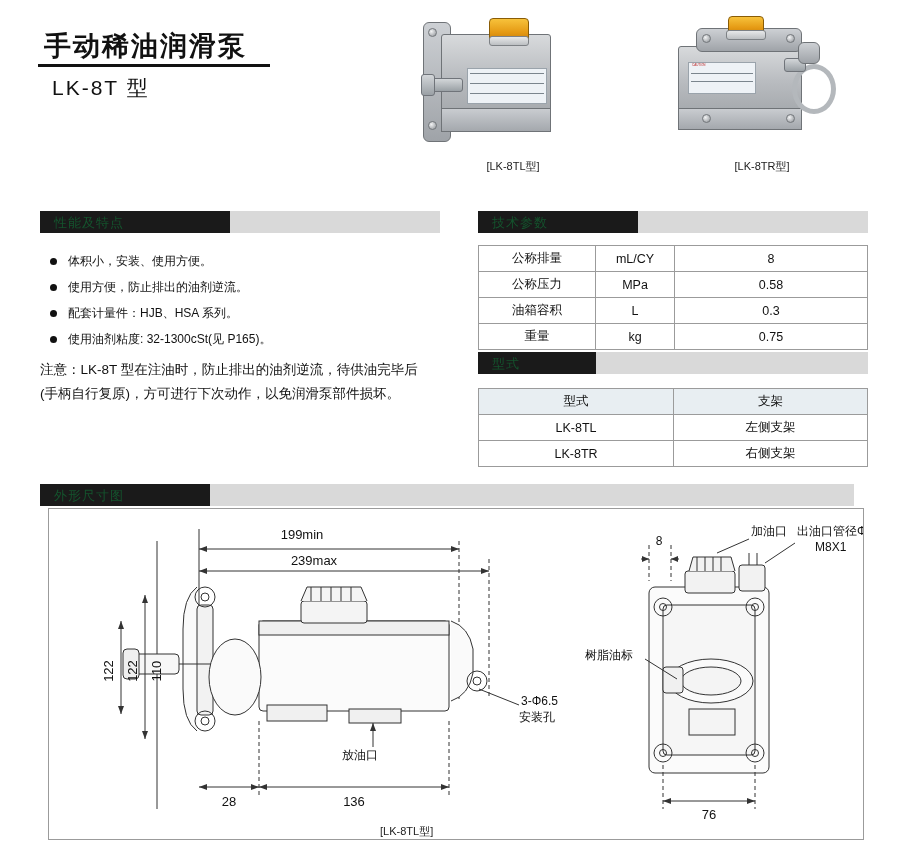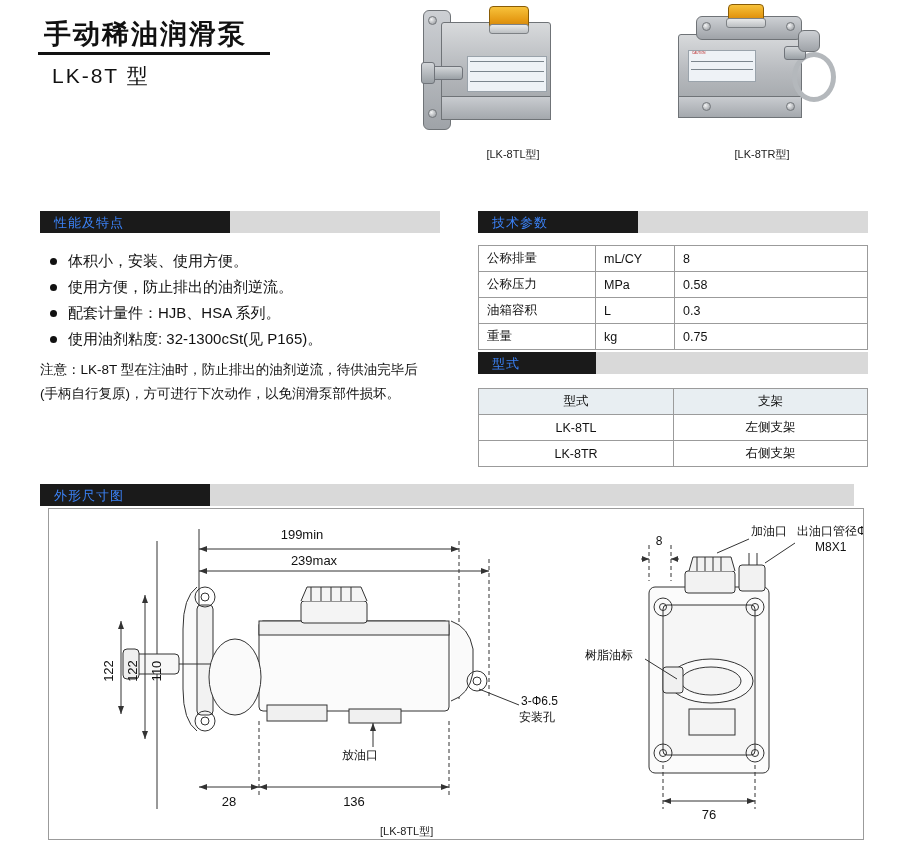--- a/index.html
+++ b/index.html
@@ -12,21 +12,21 @@
     height: 848px;
     position: relative;
     font-family: "Liberation Sans", sans-serif;
     color: #1a1a1a;
     overflow: hidden;
   }
 
   
   .header {
     position: absolute;
-    left: 0; top: 0;
+    left: 0; top: 12px;
     width: 897px; height: 175px;
   }
   .title-main {
     position: absolute;
     left: 44px; top: 16px;
     font-size: 27px;
     font-weight: bold;
     letter-spacing: 2px;
     color: #111;
   }
@@ -138,34 +138,34 @@
     background: #1a1a1a;
   }
   .sec .tail {
     position: absolute;
     top: 0; height: 22px;
     background: #d9d9d9;
   }
   .sec .txt {
     position: absolute;
     left: 14px; top: 3px;
-    color: #3b82f6;
+    color: #14532d;
     font-size: 13px;
     letter-spacing: 1px;
   }
 
   
   .features {
     position: absolute;
     left: 46px; top: 248px;
     width: 400px;
   }
   .feat-row {
     position: relative;
-    font-size: 15px;
+    font-size: 12px;
     line-height: 26px;
     padding-left: 22px;
     color: #111;
     white-space: nowrap;
   }
   .feat-row::before {
     content: "";
     position: absolute;
     left: 4px; top: 10px;
     width: 7px; height: 7px;
@@ -186,21 +186,21 @@
     position: absolute;
     border-collapse: collapse;
     font-size: 12.5px;
     color: #111;
   }
   table.spec td, table.spec th {
     border: 1px solid #9b9b9b;
     padding: 0 8px;
     height: 25px;
     font-weight: normal;
-    text-align: left;
+    text-align: center;
   }
   #tech-table { left: 478px; top: 245px; width: 390px; }
   #tech-table td.k { width: 100px; }
   #tech-table td.u { width: 62px; }
   #tech-table td.v { }
 
   #type-table { left: 478px; top: 388px; width: 390px; text-align: center; }
   #type-table th {
     background: #e8eef2;
     text-align: center;

